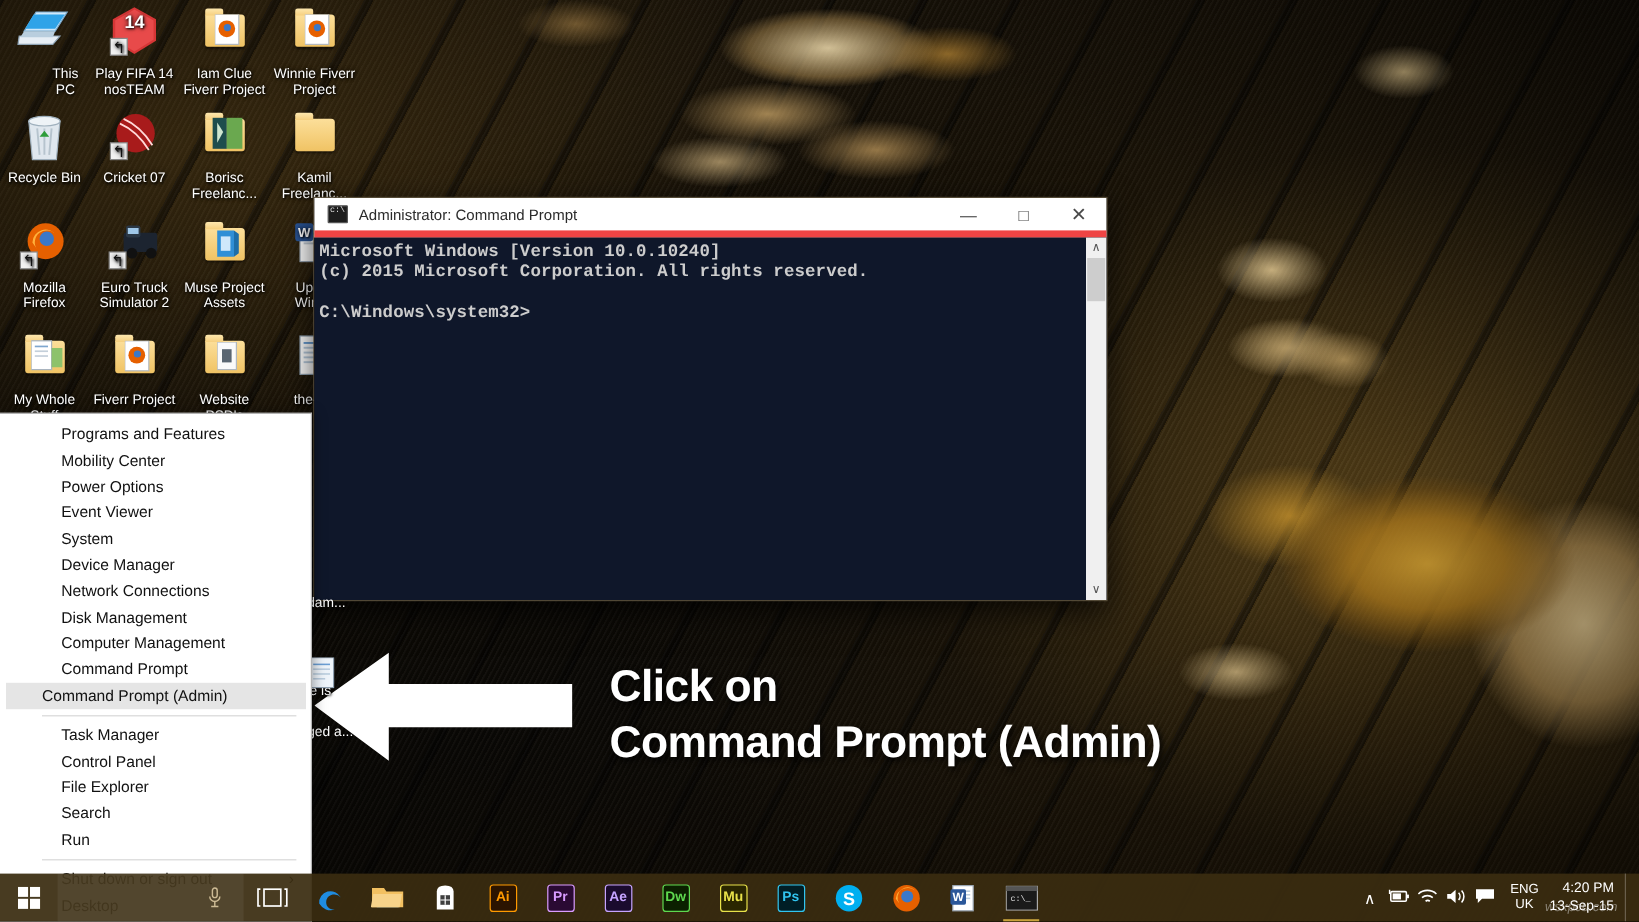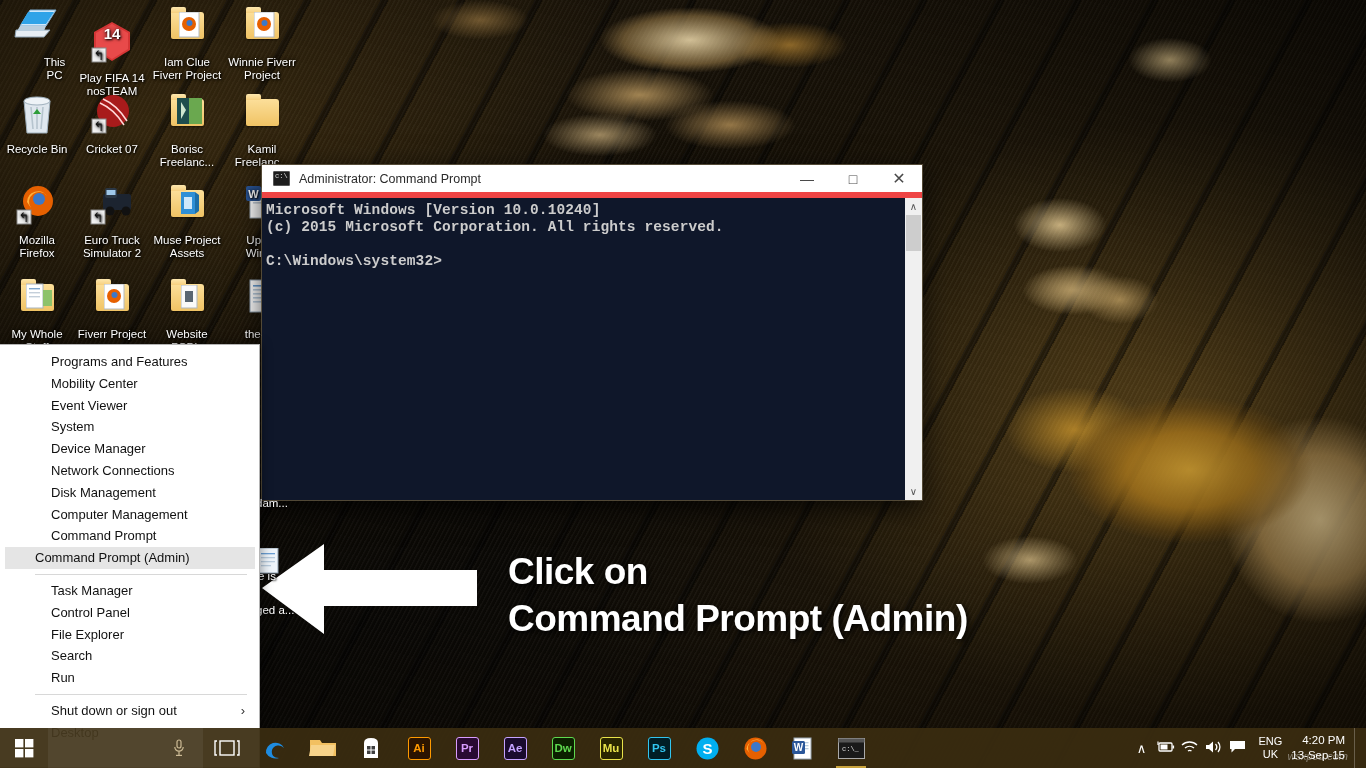--- a/index.html
+++ b/index.html
@@ -158,21 +158,21 @@
 <div id="desktop-icons">
     <div class="icon-cell" style="left: 0px; top: 4px;">
       <div class="icon-art"><svg width="46" height="40" viewBox="0 0 46 40">
       <path d="M6 22 L16 6 H42 L32 22 Z" fill="#cfe8fb" stroke="#7aa9cd" stroke-width="1"></path>
       <path d="M14 8 H40 L32 20 H7 Z" fill="#2fa3e8"></path>
       <path d="M2 26 H36 L30 33 H1 Z" fill="#e7eef5" stroke="#8fa4b5" stroke-width="1"></path>
       <path d="M6 22 L32 22 L30 27 H3 Z" fill="#b9cede"></path>
         </svg></div>
       <span class="icon-label" style="white-space: pre-line; margin-left: 35px;">This PC</span>
     </div>
-    <div class="icon-cell" style="left: 75px; top: 4px; margin-top: 16px;">
+    <div class="icon-cell" style="left: 75px; top: 4px;">
       <div class="icon-art"><svg width="44" height="44" viewBox="0 0 44 44">
       <path d="M22 2 L40 12 V30 L22 41 L4 30 V12 Z" fill="#d63636"></path>
       <path d="M22 4 L38 13 V29 L22 39 L6 29 V13 Z" fill="#e84a4a"></path>
       <text x="22" y="19" font-size="15" font-weight="bold" fill="#fff" text-anchor="middle" font-family="Liberation Sans">14</text>
       <rect x="2" y="28" width="14" height="14" fill="#f2f2f2" stroke="#888"></rect>
       <text x="9" y="40" font-size="13" fill="#111" text-anchor="middle">↰</text>
         </svg></div>
       <span class="icon-label" style="white-space: pre-line;">Play FIFA 14
 nosTEAM</span>
     </div>
@@ -370,20 +370,21 @@
 <div style="position: absolute; left: 258px; top: 548px; width: 22px; height: 26px;"><svg width="22" height="26" viewBox="0 0 22 26">
       <rect x="0" y="0" width="20" height="25" fill="#eef4fa" stroke="#8fa0b0"></rect>
       <rect x="3" y="5" width="14" height="1.3" fill="#6b9fd4"></rect>
       <rect x="3" y="9" width="14" height="1.3" fill="#b9ccde"></rect>
       <rect x="3" y="13" width="14" height="1.3" fill="#b9ccde"></rect>
       <rect x="3" y="17" width="10" height="1.3" fill="#b9ccde"></rect>
     </svg></div>
 <div id="winx-menu">
     <div class="menu-item"><span>Programs and Features</span></div>
     <div class="menu-item"><span>Mobility Center</span></div>
+    <div class="menu-item"><span>Power Options</span></div>
     <div class="menu-item"><span>Event Viewer</span></div>
     <div class="menu-item"><span>System</span></div>
     <div class="menu-item"><span>Device Manager</span></div>
     <div class="menu-item"><span>Network Connections</span></div>
     <div class="menu-item"><span>Disk Management</span></div>
     <div class="menu-item"><span>Computer Management</span></div>
     <div class="menu-item"><span>Command Prompt</span></div>
     <div class="menu-item selected"><span>Command Prompt (Admin)</span></div>
     <div class="menu-sep"></div>
     <div class="menu-item"><span>Task Manager</span></div>

